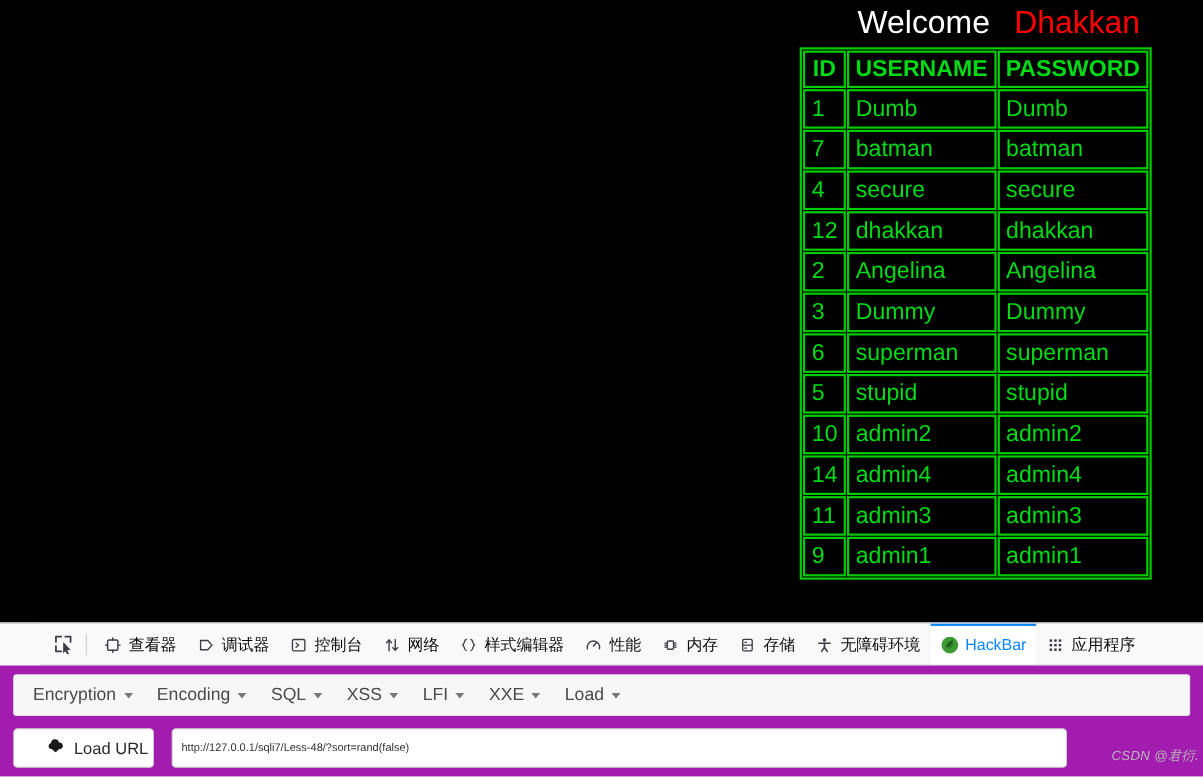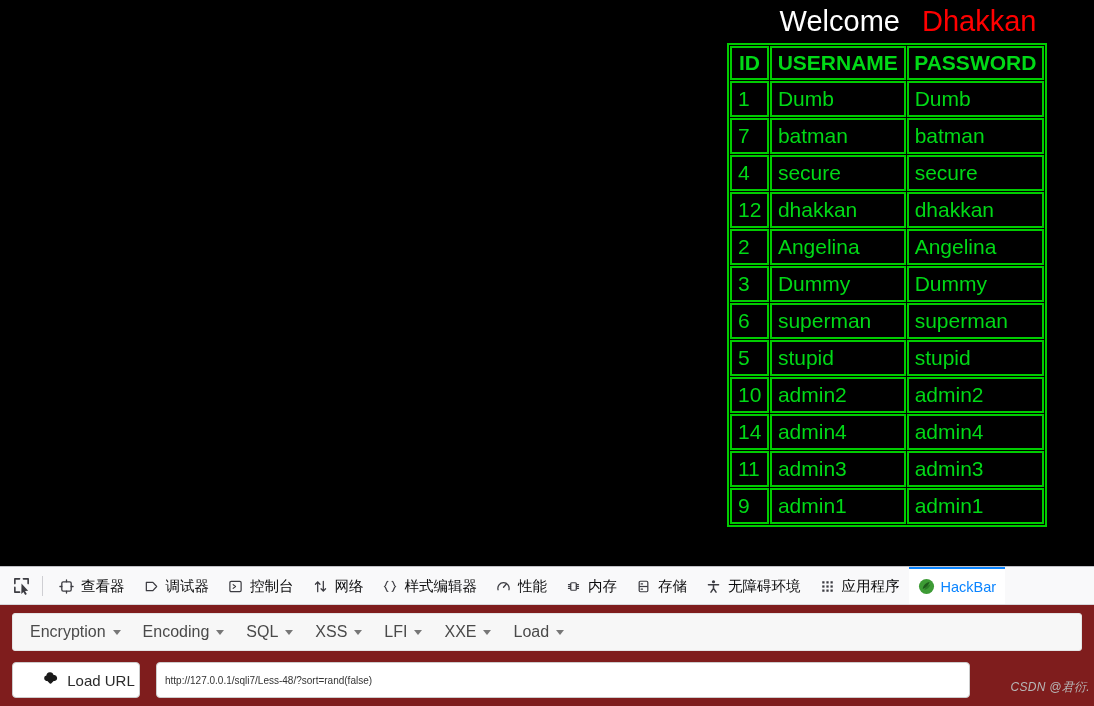--- a/index.html
+++ b/index.html
@@ -77,20 +77,21 @@
   }
 
   .dt-tabbar {
     position: relative;
     height: 38px;
     display: flex;
     align-items: center;
     background: #f9f9fa;
     border-bottom: 1px solid #d7d7db;
     padding-left: 6px;
+    margin-left: 36px;
   }
 
   .dt-picker {
     display: flex; align-items: center; justify-content: center;
     width: 30px; height: 30px;
     margin-right: 4px;
   }
   .dt-sep {
     width: 1px; height: 20px;
     background: #cfcfd3;
@@ -116,21 +117,21 @@
     border-top: 2px solid #0a84ff;
     color: #0a84ff;
     background: #ffffff;
   }
   .dt-tab.active .dt-label { color: #0a84ff; }
 
   
   .hackbar {
     position: relative;
     height: 101px;
-    background: #7f1d1d;
+    background: #a21caf;
     padding: 8px 12px 0 12px;
   }
   .hb-menubar {
     display: flex; align-items: center;
     gap: 0px;
     height: 38px;
     background: #f7f7f7;
     border: 1px solid #e4e4e4;
     border-radius: 3px;
     padding: 0 6px;
@@ -374,50 +375,50 @@
         <span class="dt-ico">
           <svg width="15" height="15" viewBox="0 0 16 16">
             <circle cx="8" cy="2.9" r="1.7" fill="#3c3c42"></circle>
             <path d="M2.6 6.2 H13.4" stroke="#3c3c42" stroke-width="1.6" stroke-linecap="round"></path>
             <path d="M8 6.2 V10 M8 10 L5.3 14 M8 10 L10.7 14" stroke="#3c3c42" stroke-width="1.6" stroke-linecap="round"></path>
           </svg>
         </span>
         <span class="dt-label">无障碍环境</span>
       </div>
 
+      <div class="dt-tab active">
+        <span class="dt-ico">
+          <svg width="17" height="17" viewBox="0 0 18 18">
+            <circle cx="9" cy="9" r="8" fill="#3d9b35"></circle>
+            <path d="M5 11.6 C5.6 7.6 8.4 4.6 12.4 4.2 C11.2 7.2 9.4 10 5 11.6 Z" fill="#1f5c1c"></path>
+            <path d="M6.6 12.6 C8.2 9.6 10.4 7.6 13.2 6.6 C12 10 9.8 12.2 6.6 12.6 Z" fill="#2b7a26"></path>
+          </svg>
+        </span>
+        <span class="dt-label">HackBar</span>
+      </div>
+
       <div class="dt-tab">
         <span class="dt-ico">
           <svg width="15" height="15" viewBox="0 0 16 16">
             <g fill="#3c3c42">
               <rect x="2.4" y="2.4" width="2.4" height="2.4"></rect>
                 <rect x="6.8" y="2.4" width="2.4" height="2.4"></rect>
                 <rect x="11.2" y="2.4" width="2.4" height="2.4"></rect>
               <rect x="2.4" y="6.8" width="2.4" height="2.4"></rect>
                 <rect x="6.8" y="6.8" width="2.4" height="2.4"></rect>
                 <rect x="11.2" y="6.8" width="2.4" height="2.4"></rect>
               <rect x="2.4" y="11.2" width="2.4" height="2.4"></rect>
                 <rect x="6.8" y="11.2" width="2.4" height="2.4"></rect>
                 <rect x="11.2" y="11.2" width="2.4" height="2.4"></rect>
             </g>
           </svg>
         </span>
         <span class="dt-label">应用程序</span>
       </div>
 
-      <div class="dt-tab active">
-        <span class="dt-ico">
-          <svg width="17" height="17" viewBox="0 0 18 18">
-            <circle cx="9" cy="9" r="8" fill="#3d9b35"></circle>
-            <path d="M5 11.6 C5.6 7.6 8.4 4.6 12.4 4.2 C11.2 7.2 9.4 10 5 11.6 Z" fill="#1f5c1c"></path>
-            <path d="M6.6 12.6 C8.2 9.6 10.4 7.6 13.2 6.6 C12 10 9.8 12.2 6.6 12.6 Z" fill="#2b7a26"></path>
-          </svg>
-        </span>
-        <span class="dt-label">HackBar</span>
-      </div>
-
     </div>
 
     <div class="hackbar">
 
       <div class="hb-menubar">
         <div class="hb-menu">
           <span>Encryption</span>
           <span class="hb-caret"></span>
         </div>
         <div class="hb-menu">

